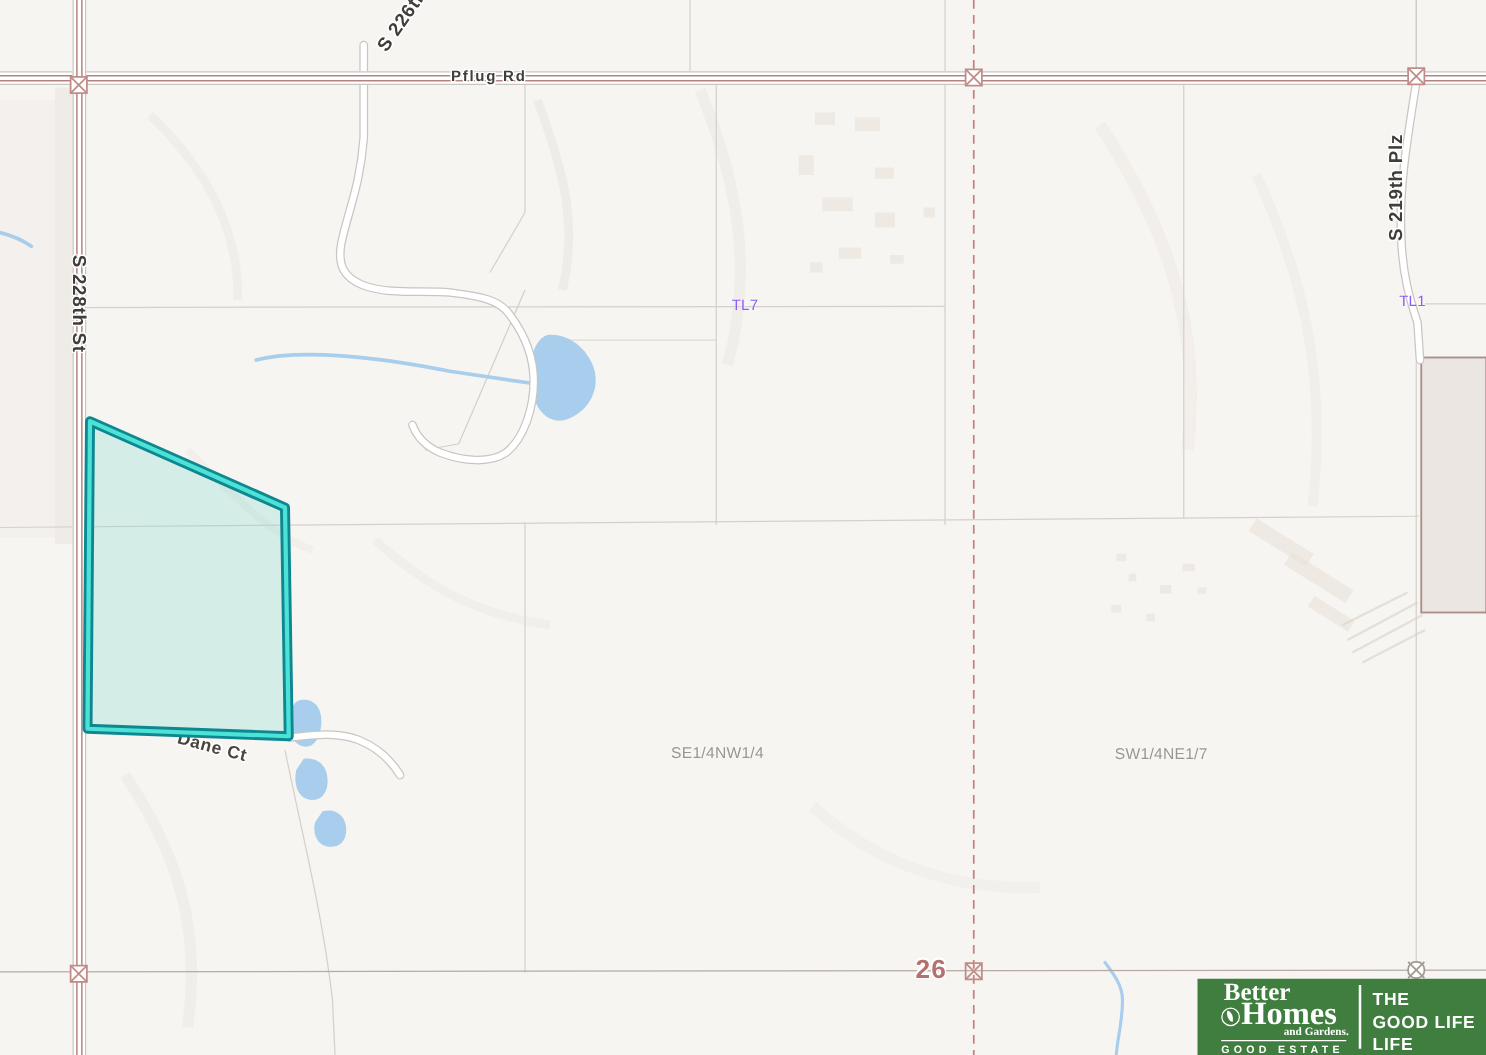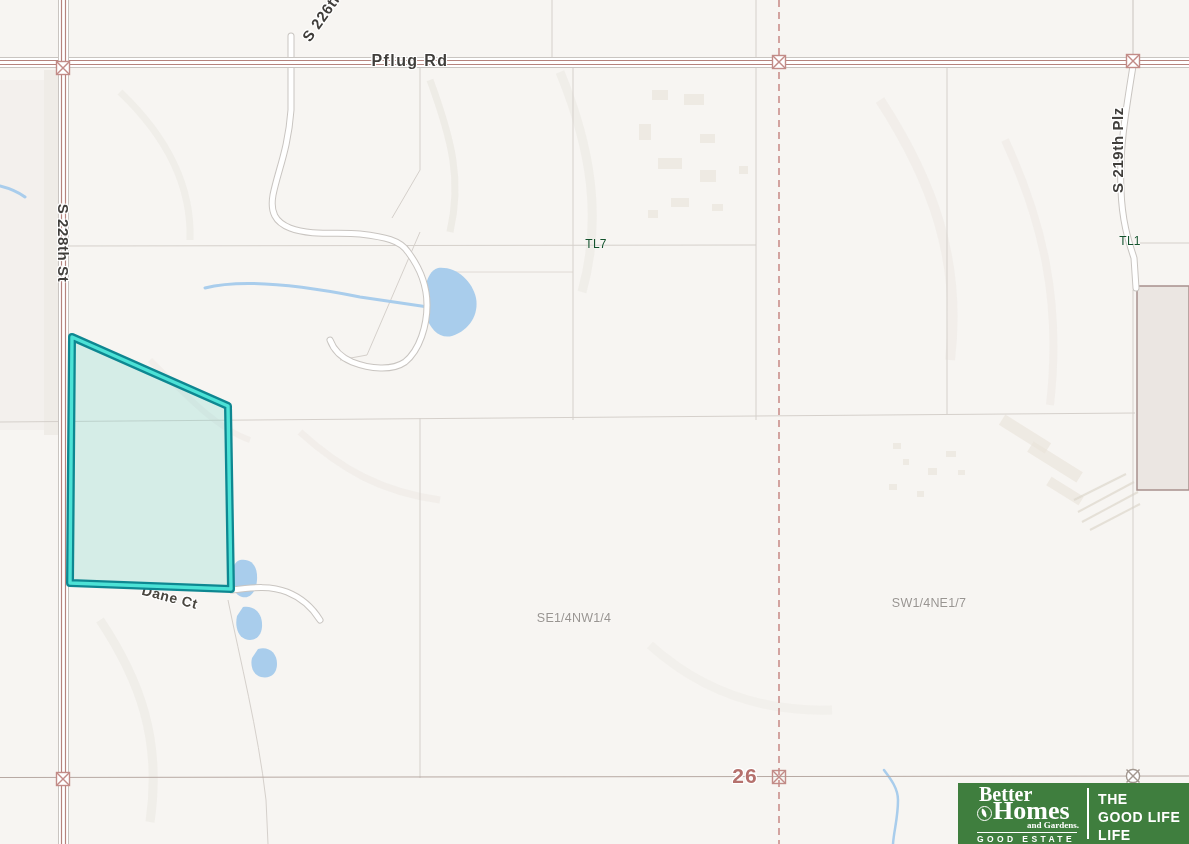--- a/index.html
+++ b/index.html
@@ -6,31 +6,31 @@
   body{width:1189px;height:844px;overflow:hidden;background:#f7f5f2;
        font-family:"Liberation Sans", sans-serif;}
   .stage{position:relative;width:1189px;height:844px;overflow:hidden;background:#f7f5f2;}
   .layer{position:absolute;left:0;top:0;width:1189px;height:844px;}
   .z1{z-index:1}.z3{z-index:3}
 
   
   .lbl{position:absolute;transform:translate(-50%,-50%);white-space:nowrap;
        color:#403e3b;font-weight:bold;font-size:15px;letter-spacing:.6px;z-index:4;
        text-shadow:-1px -1px 0 #fff,1px -1px 0 #fff,-1px 1px 0 #fff,1px 1px 0 #fff,0 0 3px #fff;}
-  .lbl-pflug{left:410px;top:61px;font-size:16px;letter-spacing:1.4px;text-align:right;}
+  .lbl-pflug{left:391px;top:61px;font-size:12px;letter-spacing:1.4px;text-align:right;}
   .lbl-s228{left:63px;top:243px;transform:translate(-50%,-50%) rotate(90deg);}
   .lbl-s226{left:322px;top:16px;transform:translate(-50%,-50%) rotate(-55deg);}
   .lbl-s219{left:1117px;top:150px;transform:translate(-50%,-50%) rotate(-90deg);}
-  .lbl-sm{font-weight:normal;font-size:12px;letter-spacing:.2px;color:#14532d;
+  .lbl-sm{font-weight:normal;font-size:12px;letter-spacing:.2px;color:#8b5cf6;
           text-shadow:0 0 2px #fff;}
   .lbl-tl7{left:596px;top:244px;}
   .lbl-tl1{left:1130px;top:241px;}
   .lbl-q{font-weight:normal;font-size:12.5px;color:#999591;letter-spacing:.2px;
          text-shadow:0 0 2px #fff;}
-  .lbl-qse{left:574px;top:602px;margin-top:16px;}
+  .lbl-qse{left:574px;top:602px;}
   .lbl-qsw{left:929px;top:603px;}
   .lbl-dane{left:170px;top:597px;font-size:14px;color:#49463f;z-index:2;
             transform:translate(-50%,-50%) rotate(15deg);}
   .lbl-secnum{left:745px;top:776px;font-size:21px;color:#b5716d;z-index:2;letter-spacing:1px;
               text-shadow:-1px -1px 0 #fff,1px -1px 0 #fff,-1px 1px 0 #fff,1px 1px 0 #fff;}
 
   
   .logo{position:absolute;left:958px;top:783px;width:231px;height:61px;background:#3f7e3e;
         z-index:5;display:flex;color:#fff;}
   .logo-left{position:relative;width:129px;height:61px;}

